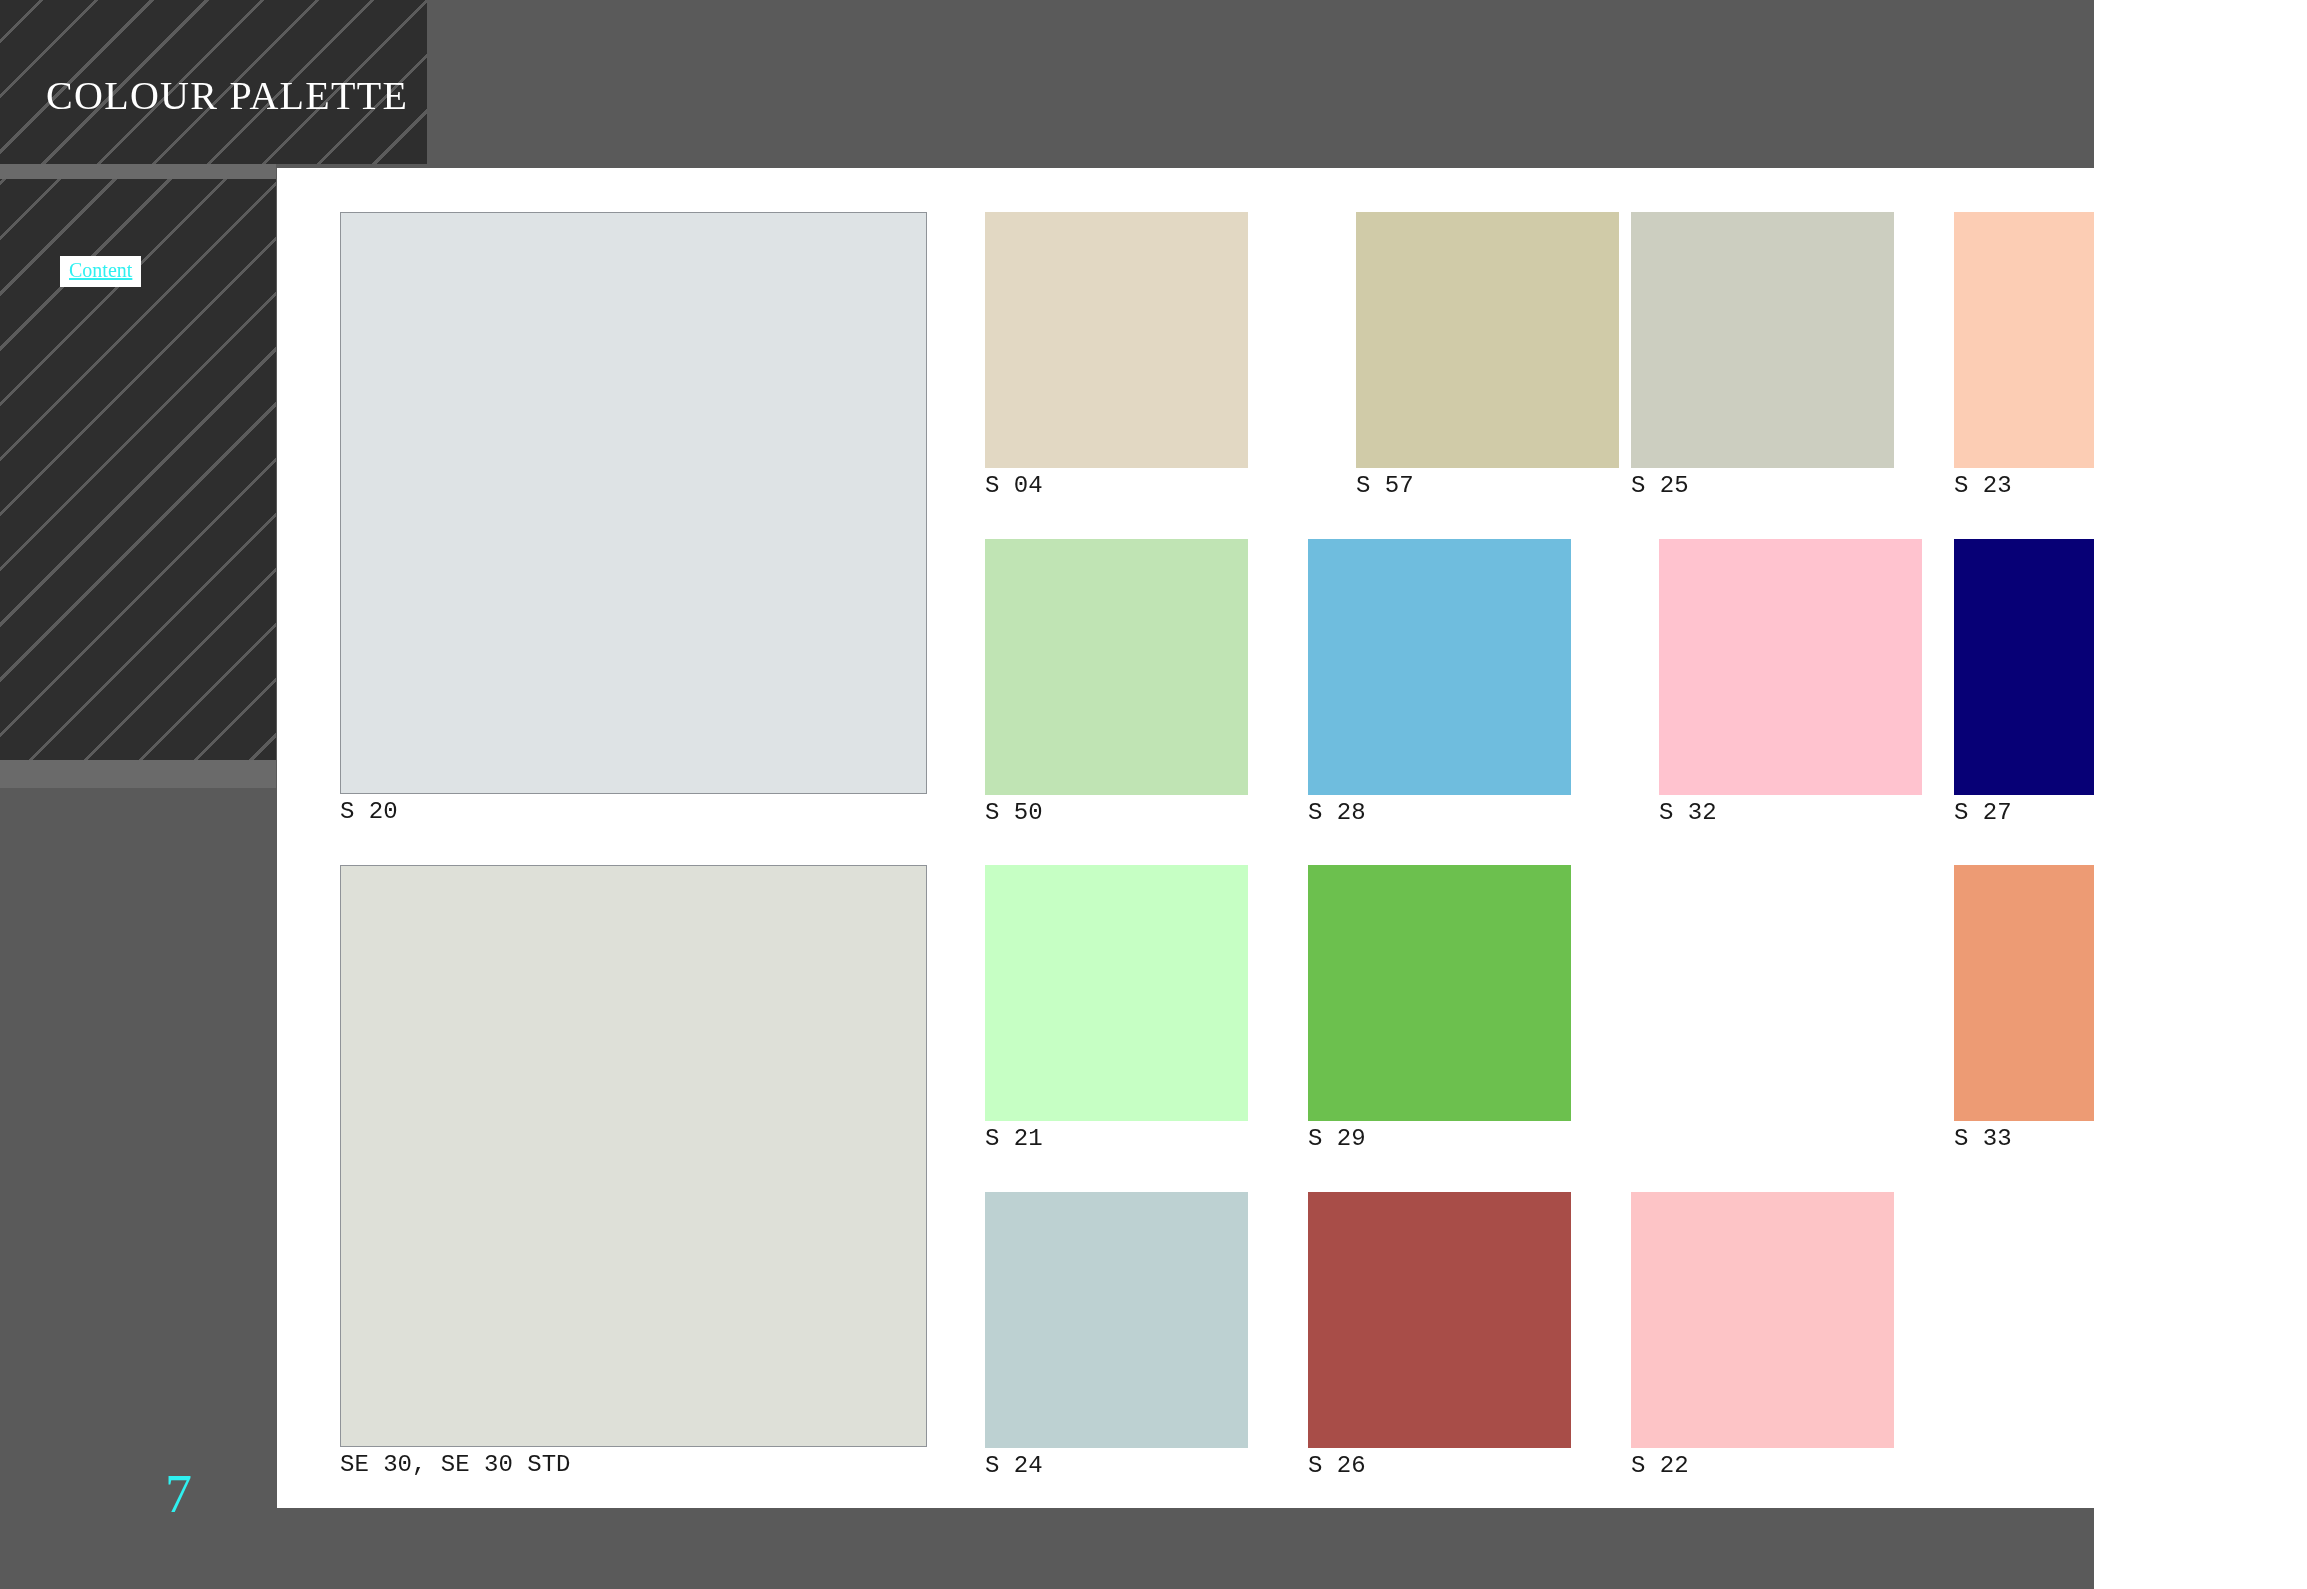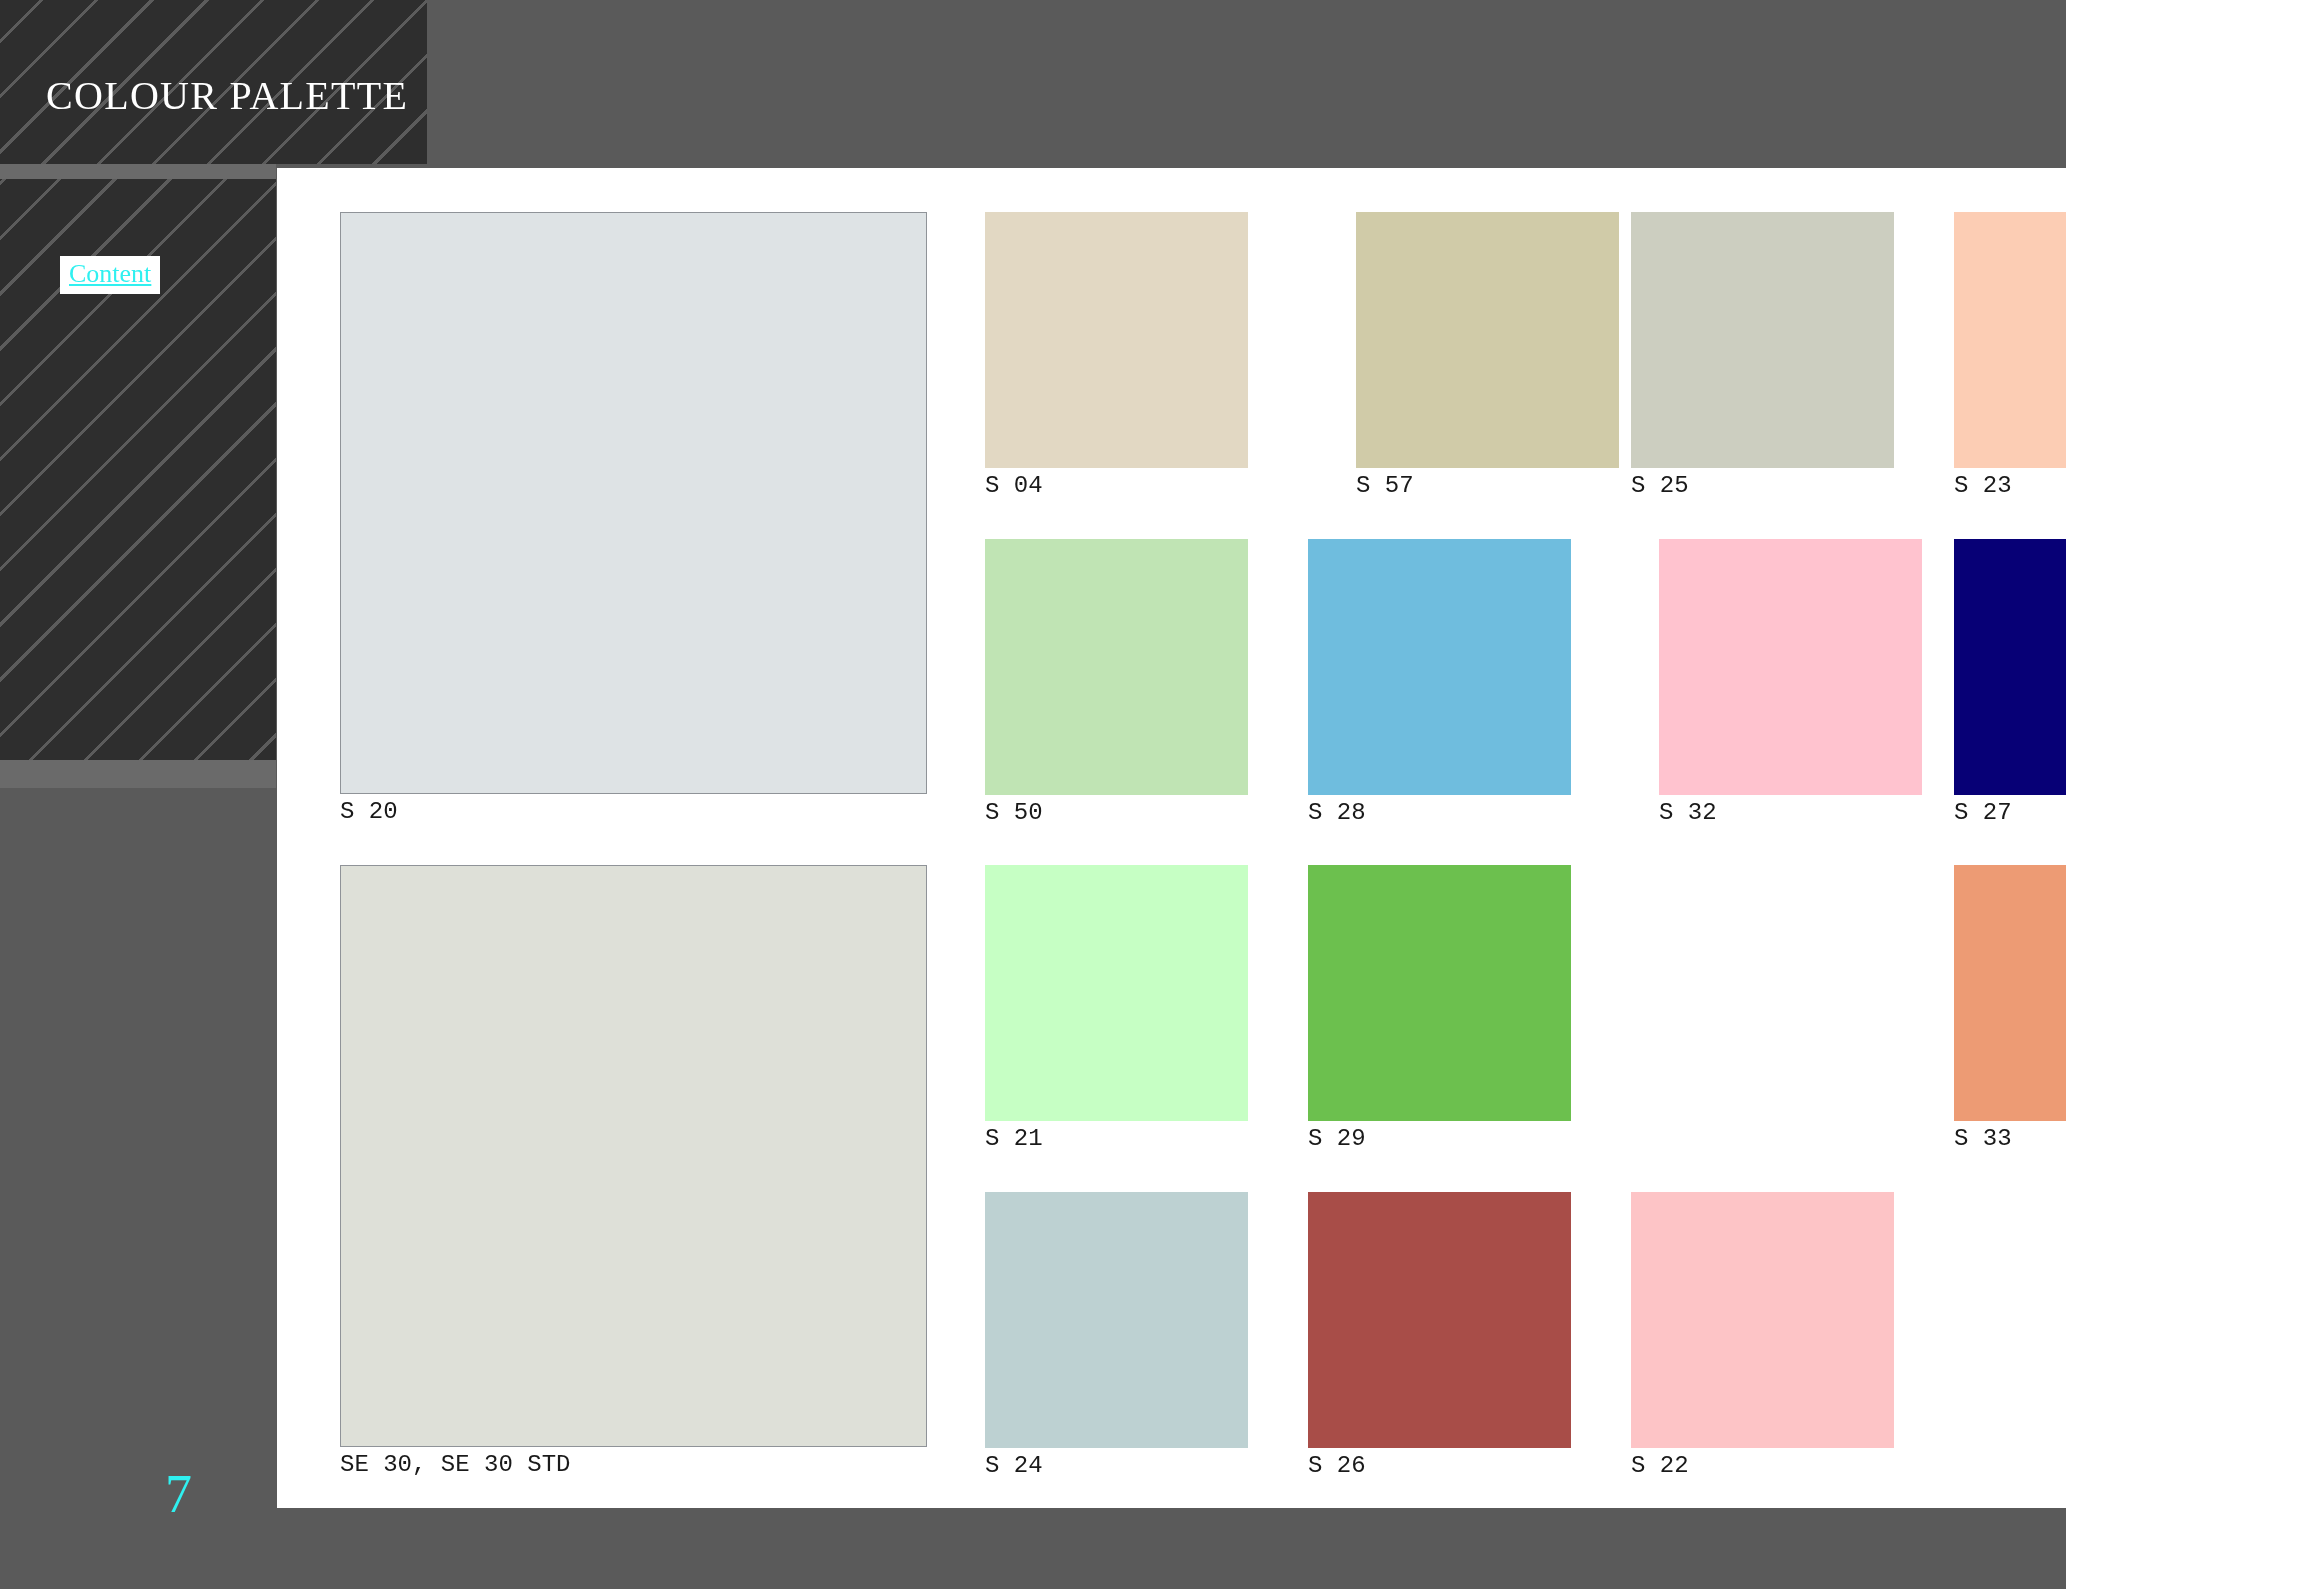--- a/index.html
+++ b/index.html
@@ -7,20 +7,21 @@
     padding: 0;
     background: #ffffff;
   }
   #slide {
     position: relative;
     width: 2066px;
     height: 1589px;
     background: #5a5a5a;
     overflow: hidden;
     font-family: "Liberation Serif", "DejaVu Serif", serif;
+    padding-left: 28px;
   }
 
   
   .header-band {
     position: absolute;
     left: 0;
     top: 0;
     width: 2307px;
     height: 169px;
     background: #5a5a5a;
@@ -81,21 +82,21 @@
   }
   .content-link-box {
     position: absolute;
     left: 60px;
     top: 256px;
     background: #ffffff;
     padding: 3.2px 9px 4.5px 9px;
   }
   .content-link {
     color: #2ff0f0;
-    font-size: 26px;
+    font-size: 20px;
     text-decoration: underline;
     font-family: "Liberation Serif", "DejaVu Serif", serif;
     white-space: nowrap;
     display: inline-block;
   }
 
   
   .page-number {
     position: absolute;
     left: 165px;

